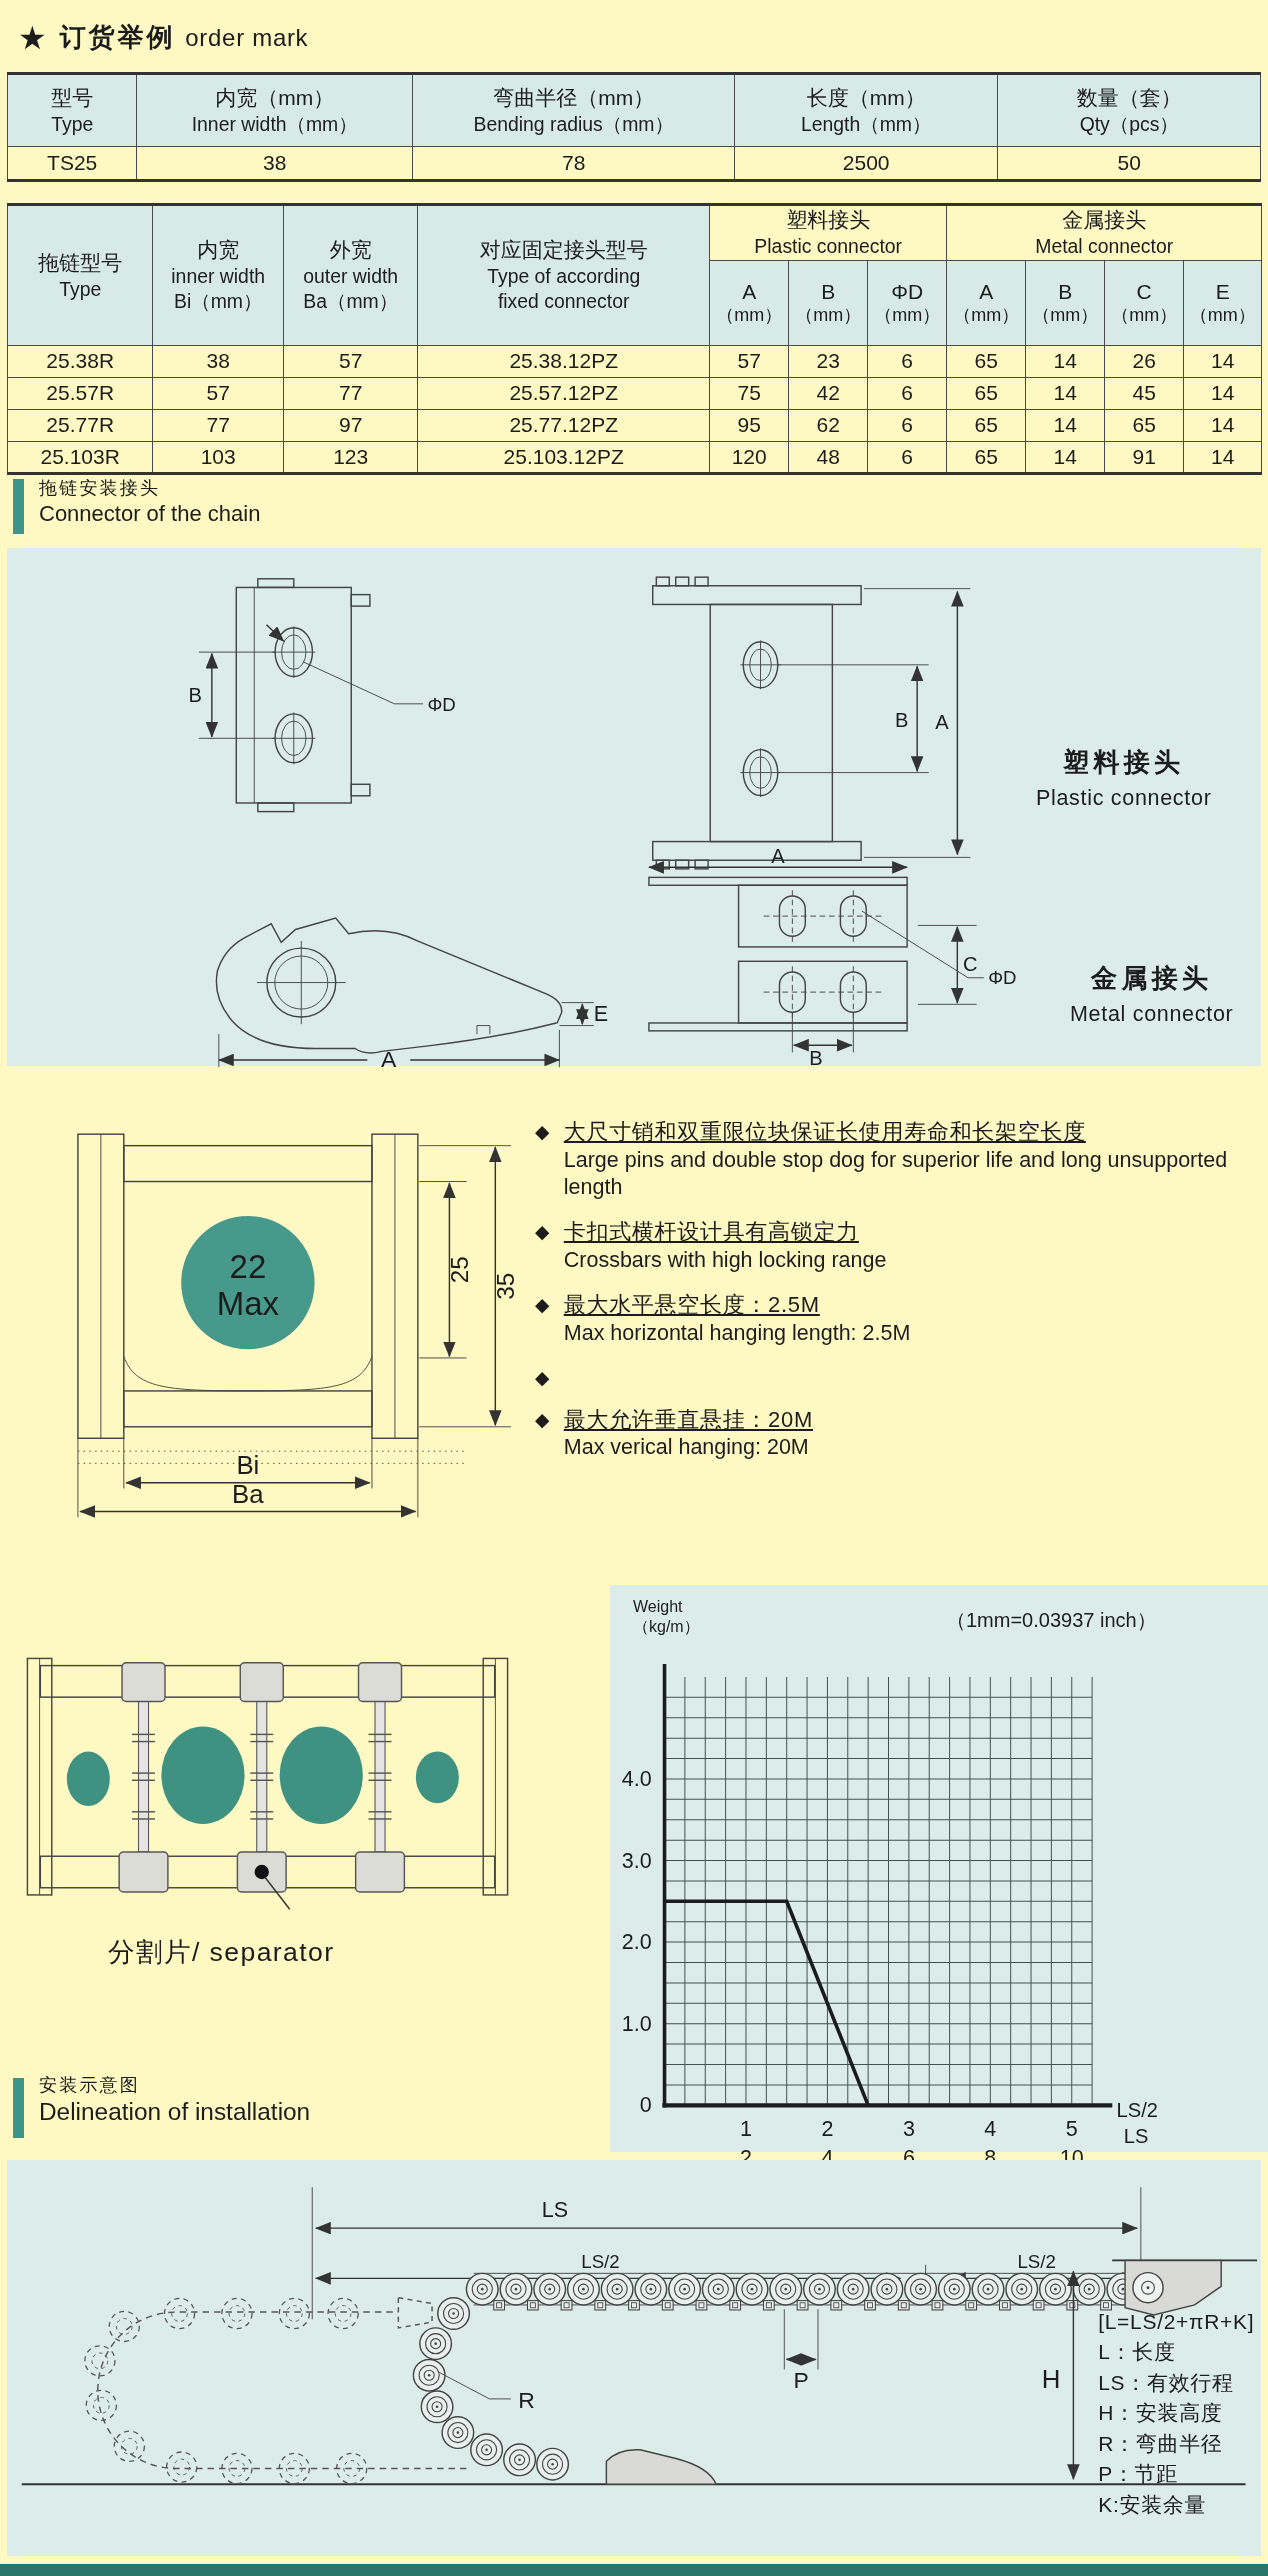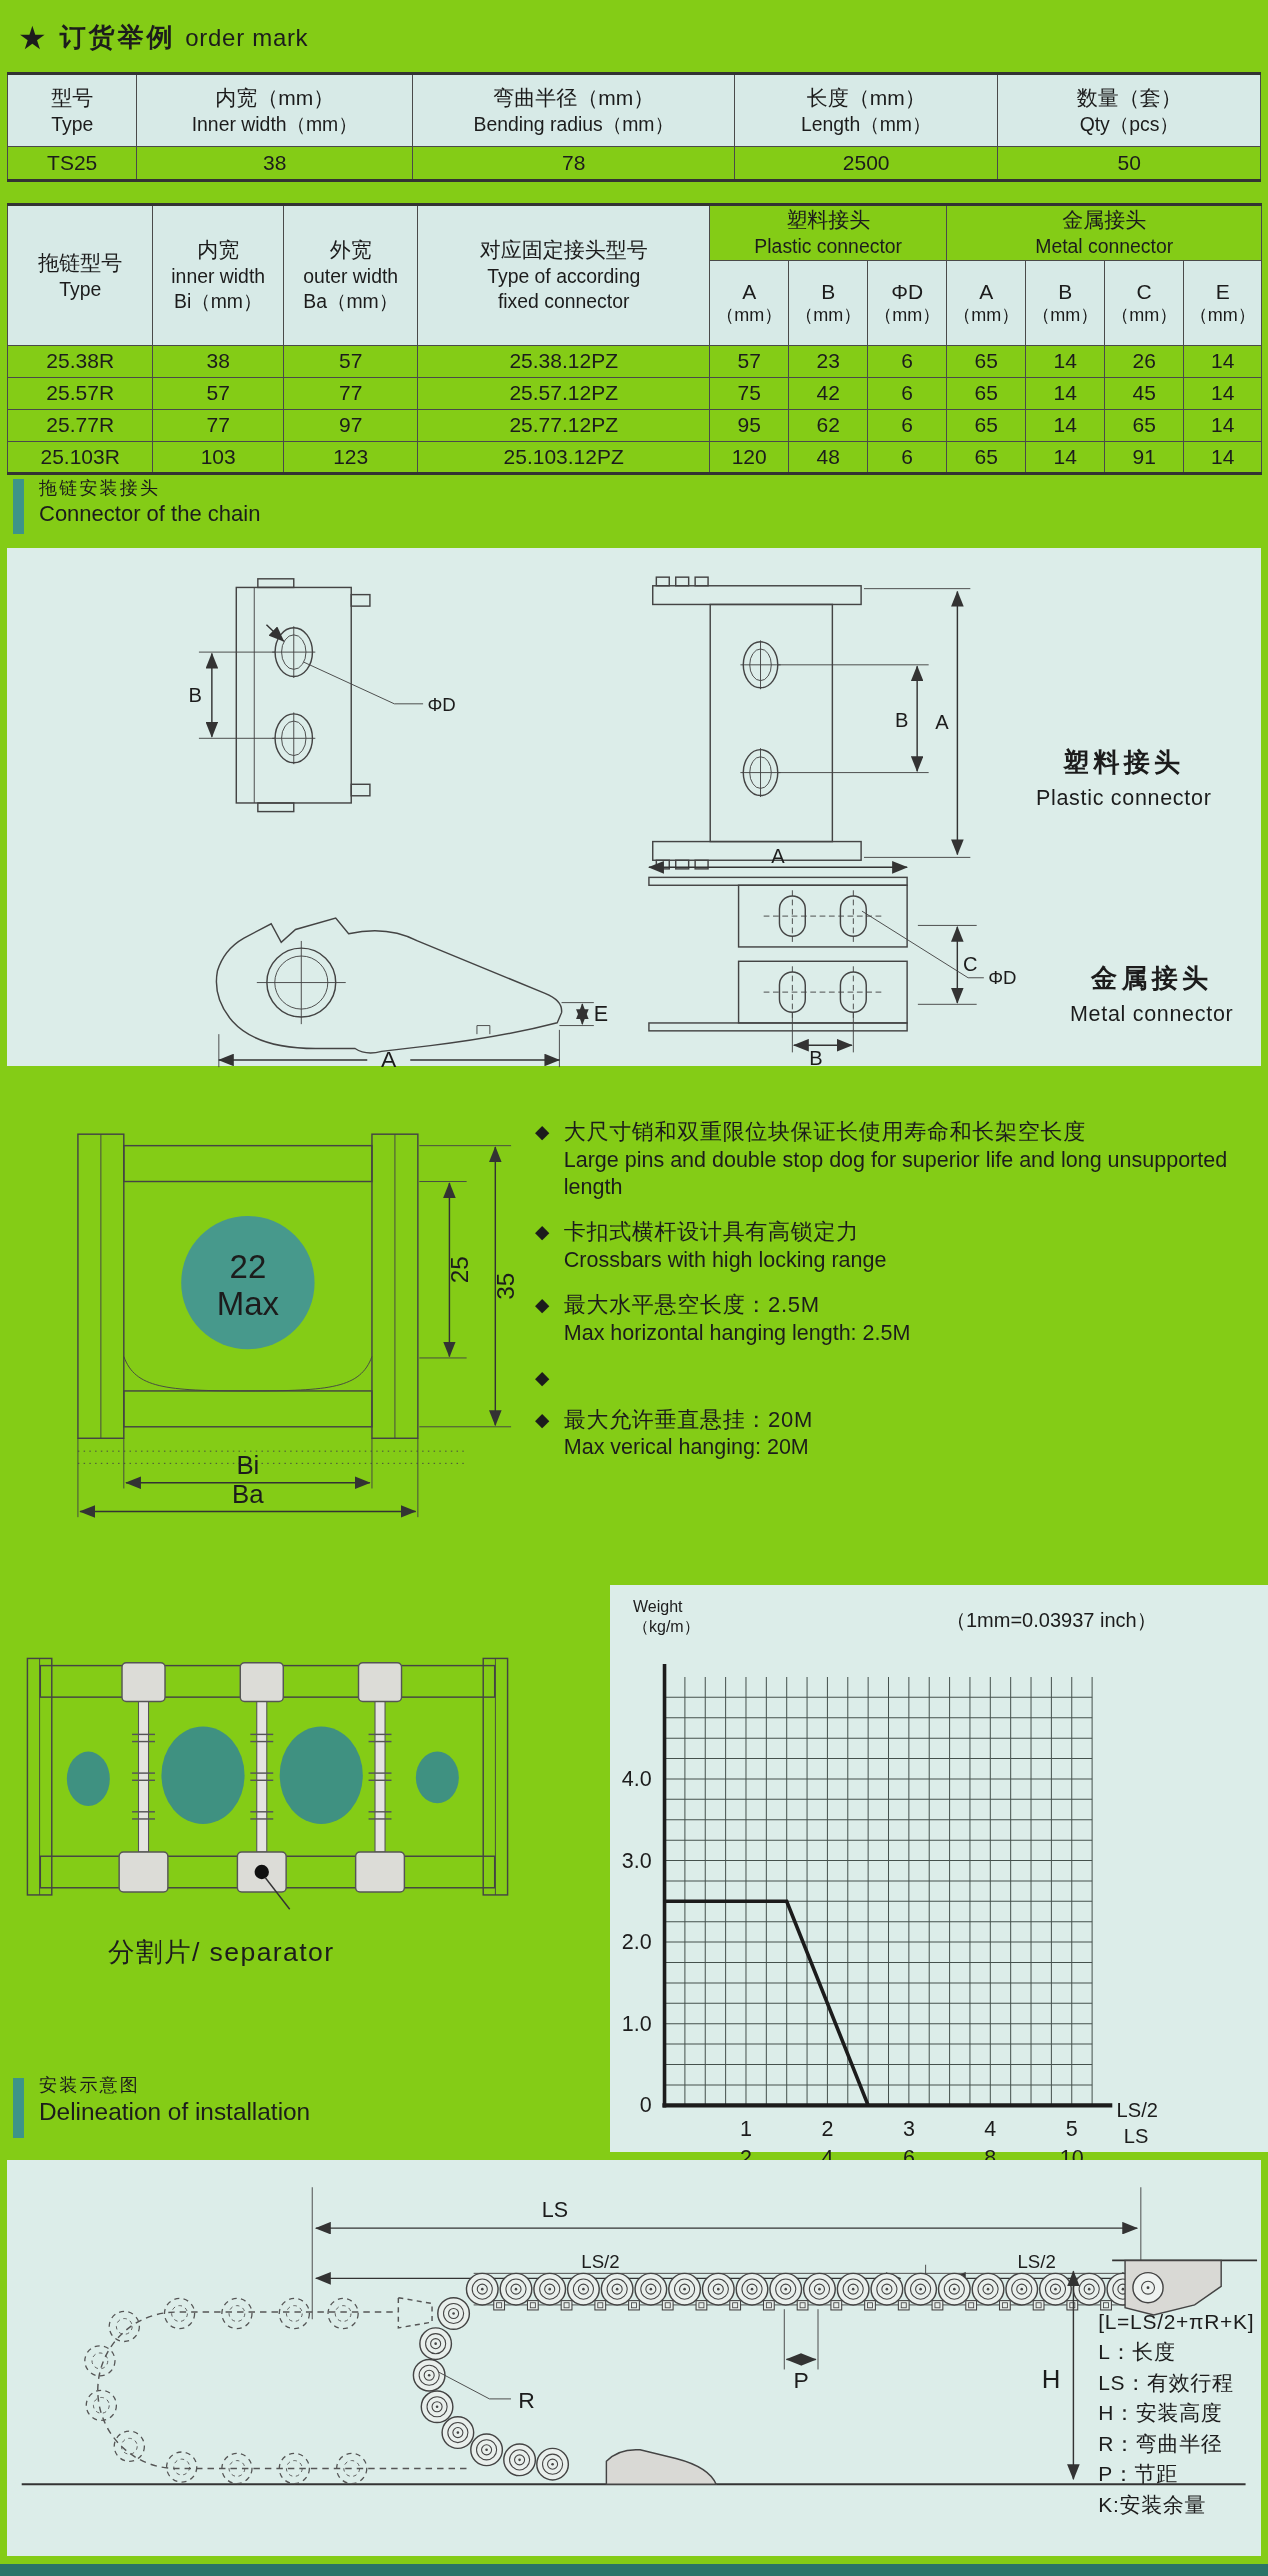--- a/index.html
+++ b/index.html
@@ -1,16 +1,16 @@
 <!DOCTYPE html>
 <html style="font-size:11.5px"><head>
 <meta charset="utf-8">
 <style>
   html,body{margin:0;padding:0;background:#fff;}
-  #page{position:relative;width:1268px;height:2576px;background:#84cc16;overflow:hidden;
+  #page{position:relative;width:1268px;height:2576px;background:#fef9c3;overflow:hidden;
         font-family:"Liberation Sans","DejaVu Sans",sans-serif;color:#1c1c1c;}
   .abs{position:absolute;}
   
   .h-star{font-size:32px;line-height:1;vertical-align:-2.9px;margin-right:13px;}
   .h-cn{font-size:26px;font-weight:bold;letter-spacing:2.9px;}
   .h-en{font-size:24px;margin-left:10px;letter-spacing:0.7px;}
   .secbar{width:10.8px;background:#3d9488;}
   .sec-cn{font-size:18px;font-weight:normal;letter-spacing:2.2px;line-height:1.25;}
   .sec-en{font-size:22px;line-height:1.25;}
   
@@ -23,21 +23,21 @@
   .cell{font-size:21px;}
   .sub1{font-size:21px;line-height:1.25;}
   .sub2{font-size:18px;line-height:1.2;}
   
   .tealbox{background:#dcede9;}
   .dlabel-cn{font-size:26px;font-weight:bold;letter-spacing:4.3px;text-align:center;}
   .dlabel-en{font-size:21.5px;text-align:center;margin-top:5.7px;letter-spacing:0.7px;}
   
   .bullet{display:flex;margin-bottom:17px;}
   .bullet .dia{font-size:18.7px;margin-right:14.4px;margin-top:2.9px;}
-  .b-cn{font-size:22px;line-height:1.3;letter-spacing:0.7px;}
+  .b-cn{font-size:22px;line-height:1.3;letter-spacing:0.7px;text-decoration:underline;}
   .b-en{font-size:21.5px;line-height:1.27;}
   svg text{font-family:"Liberation Sans","DejaVu Sans",sans-serif;fill:#1c1c1c;}
   svg{overflow:visible;}
   .drw{stroke:#444;fill:none;stroke-width:2;}
   .dim{stroke:#333;stroke-width:2;fill:none;}
   .thin{stroke:#444;stroke-width:1.3;fill:none;}
   .legend div{font-size:21px;line-height:1.45;letter-spacing:0.7px;}
   .footerbar{background:#2a7468;}
 </style>
 </head>

